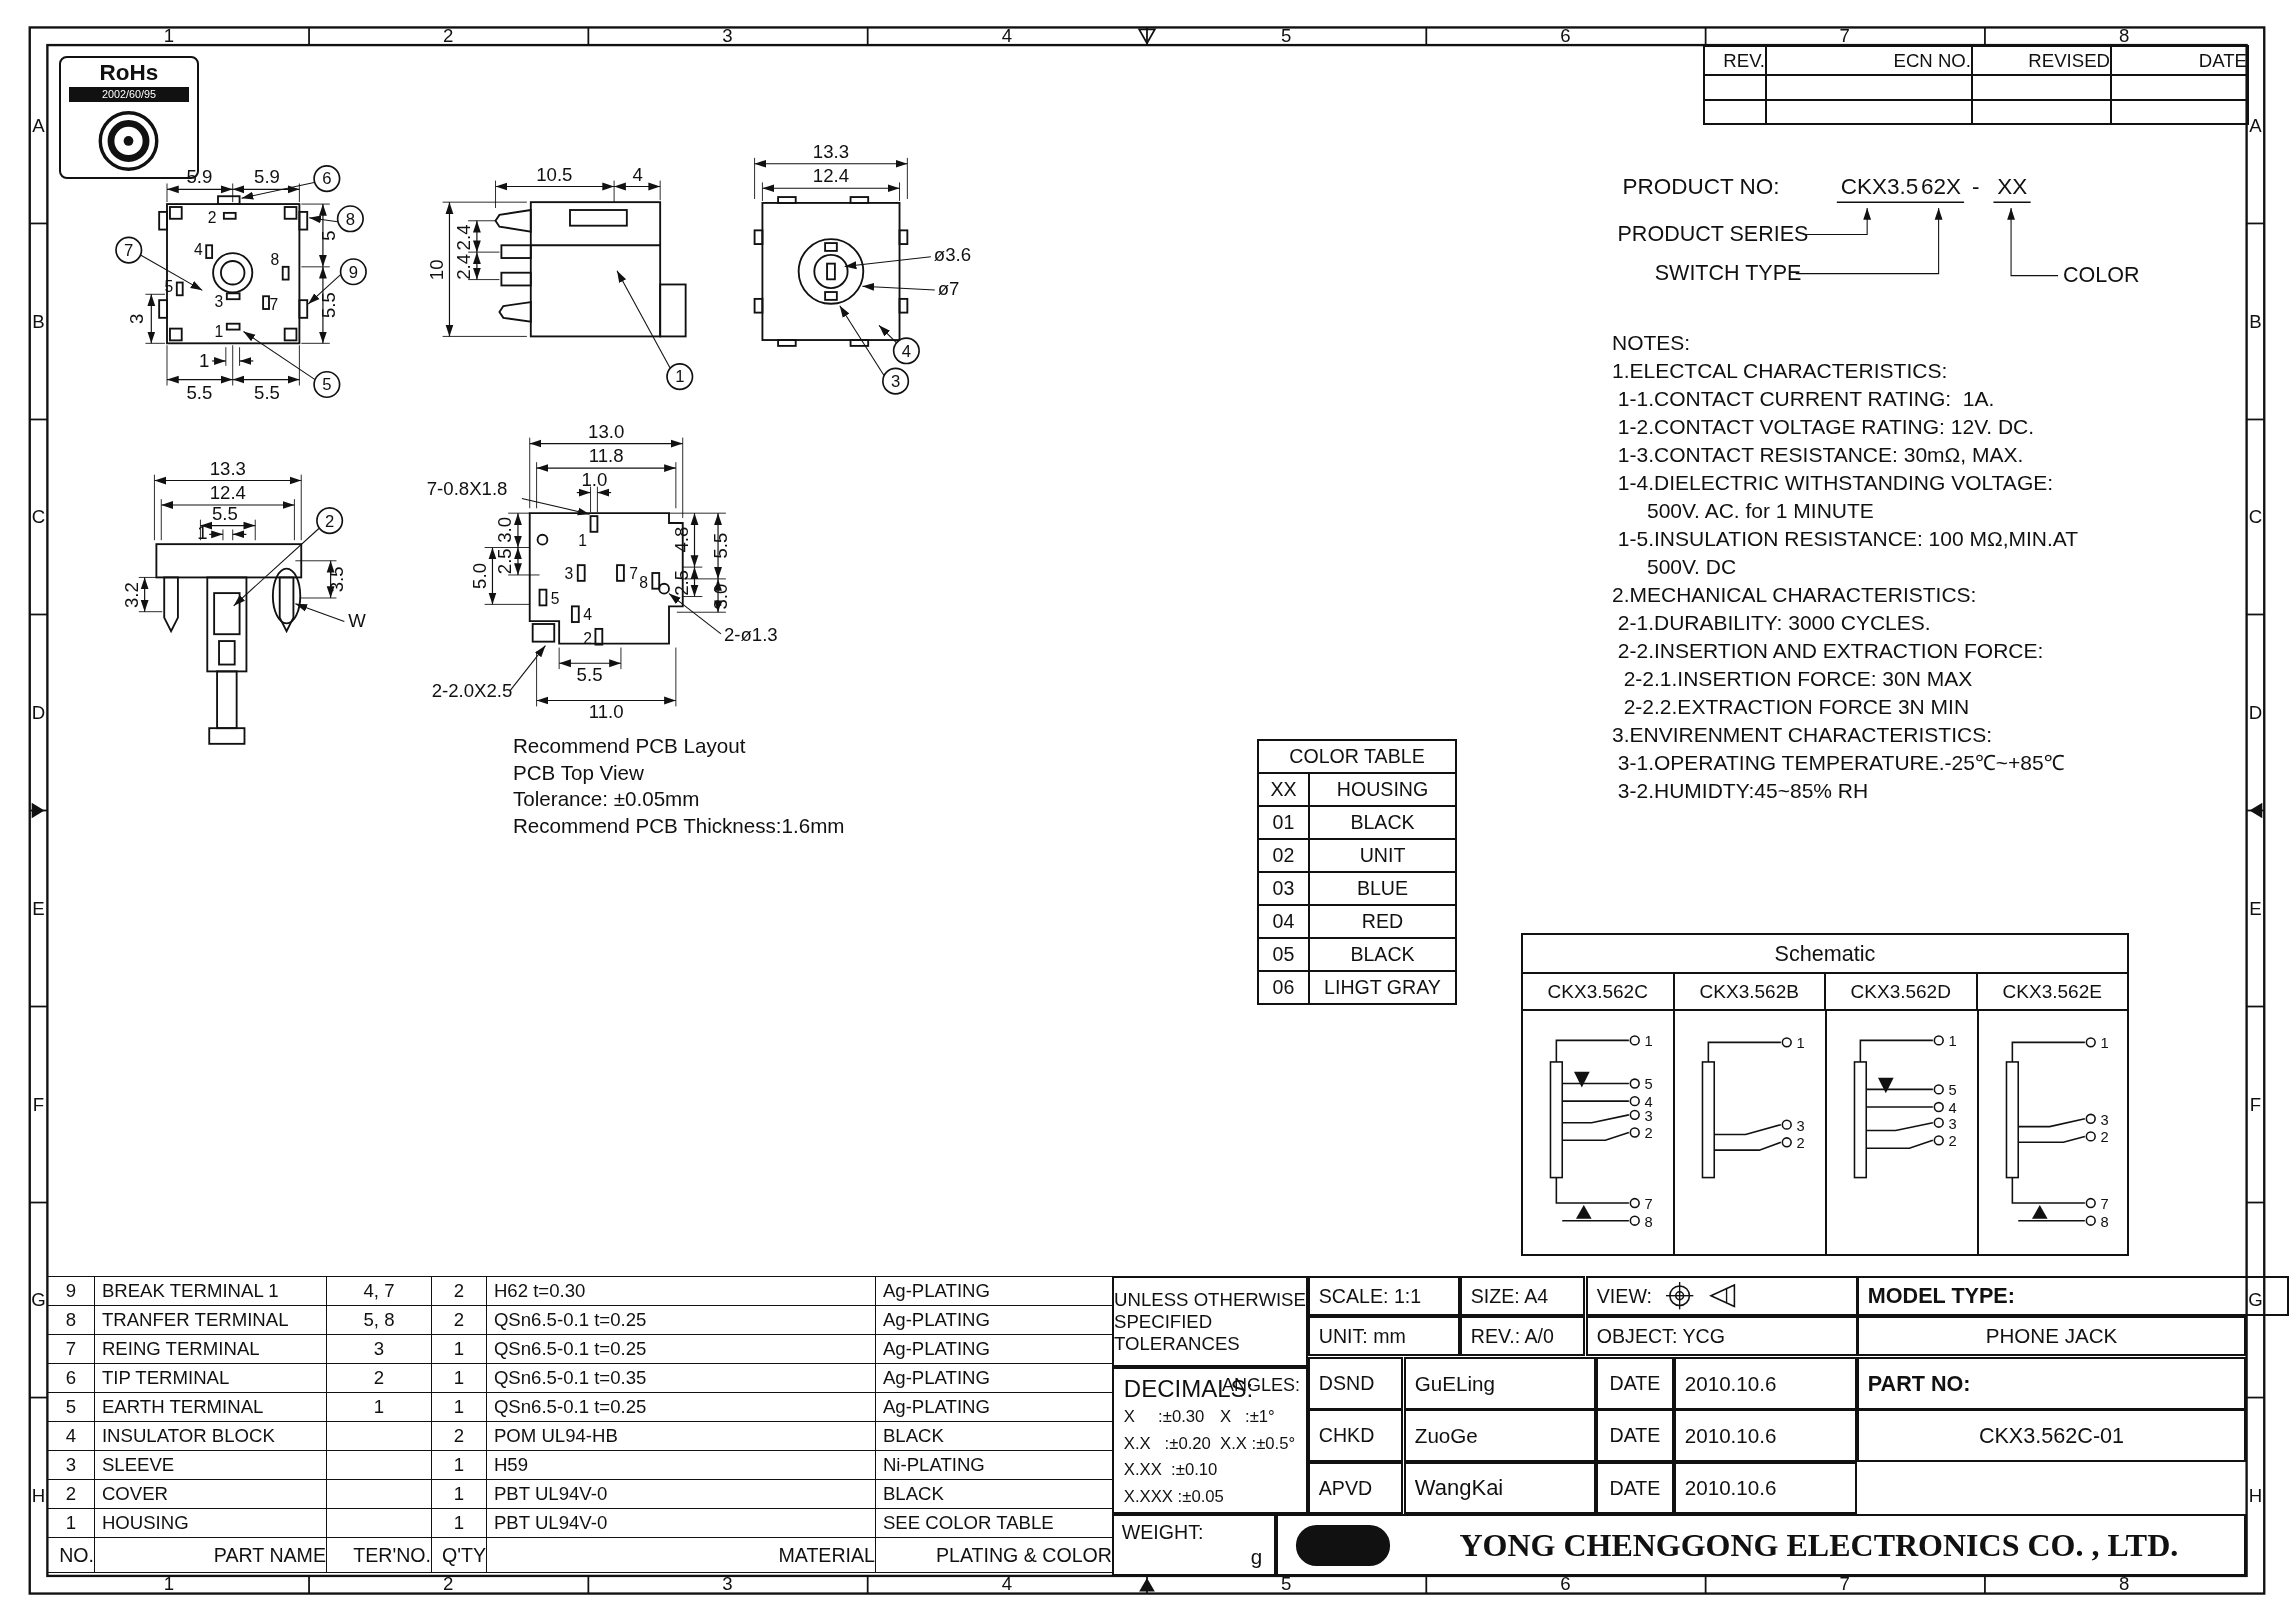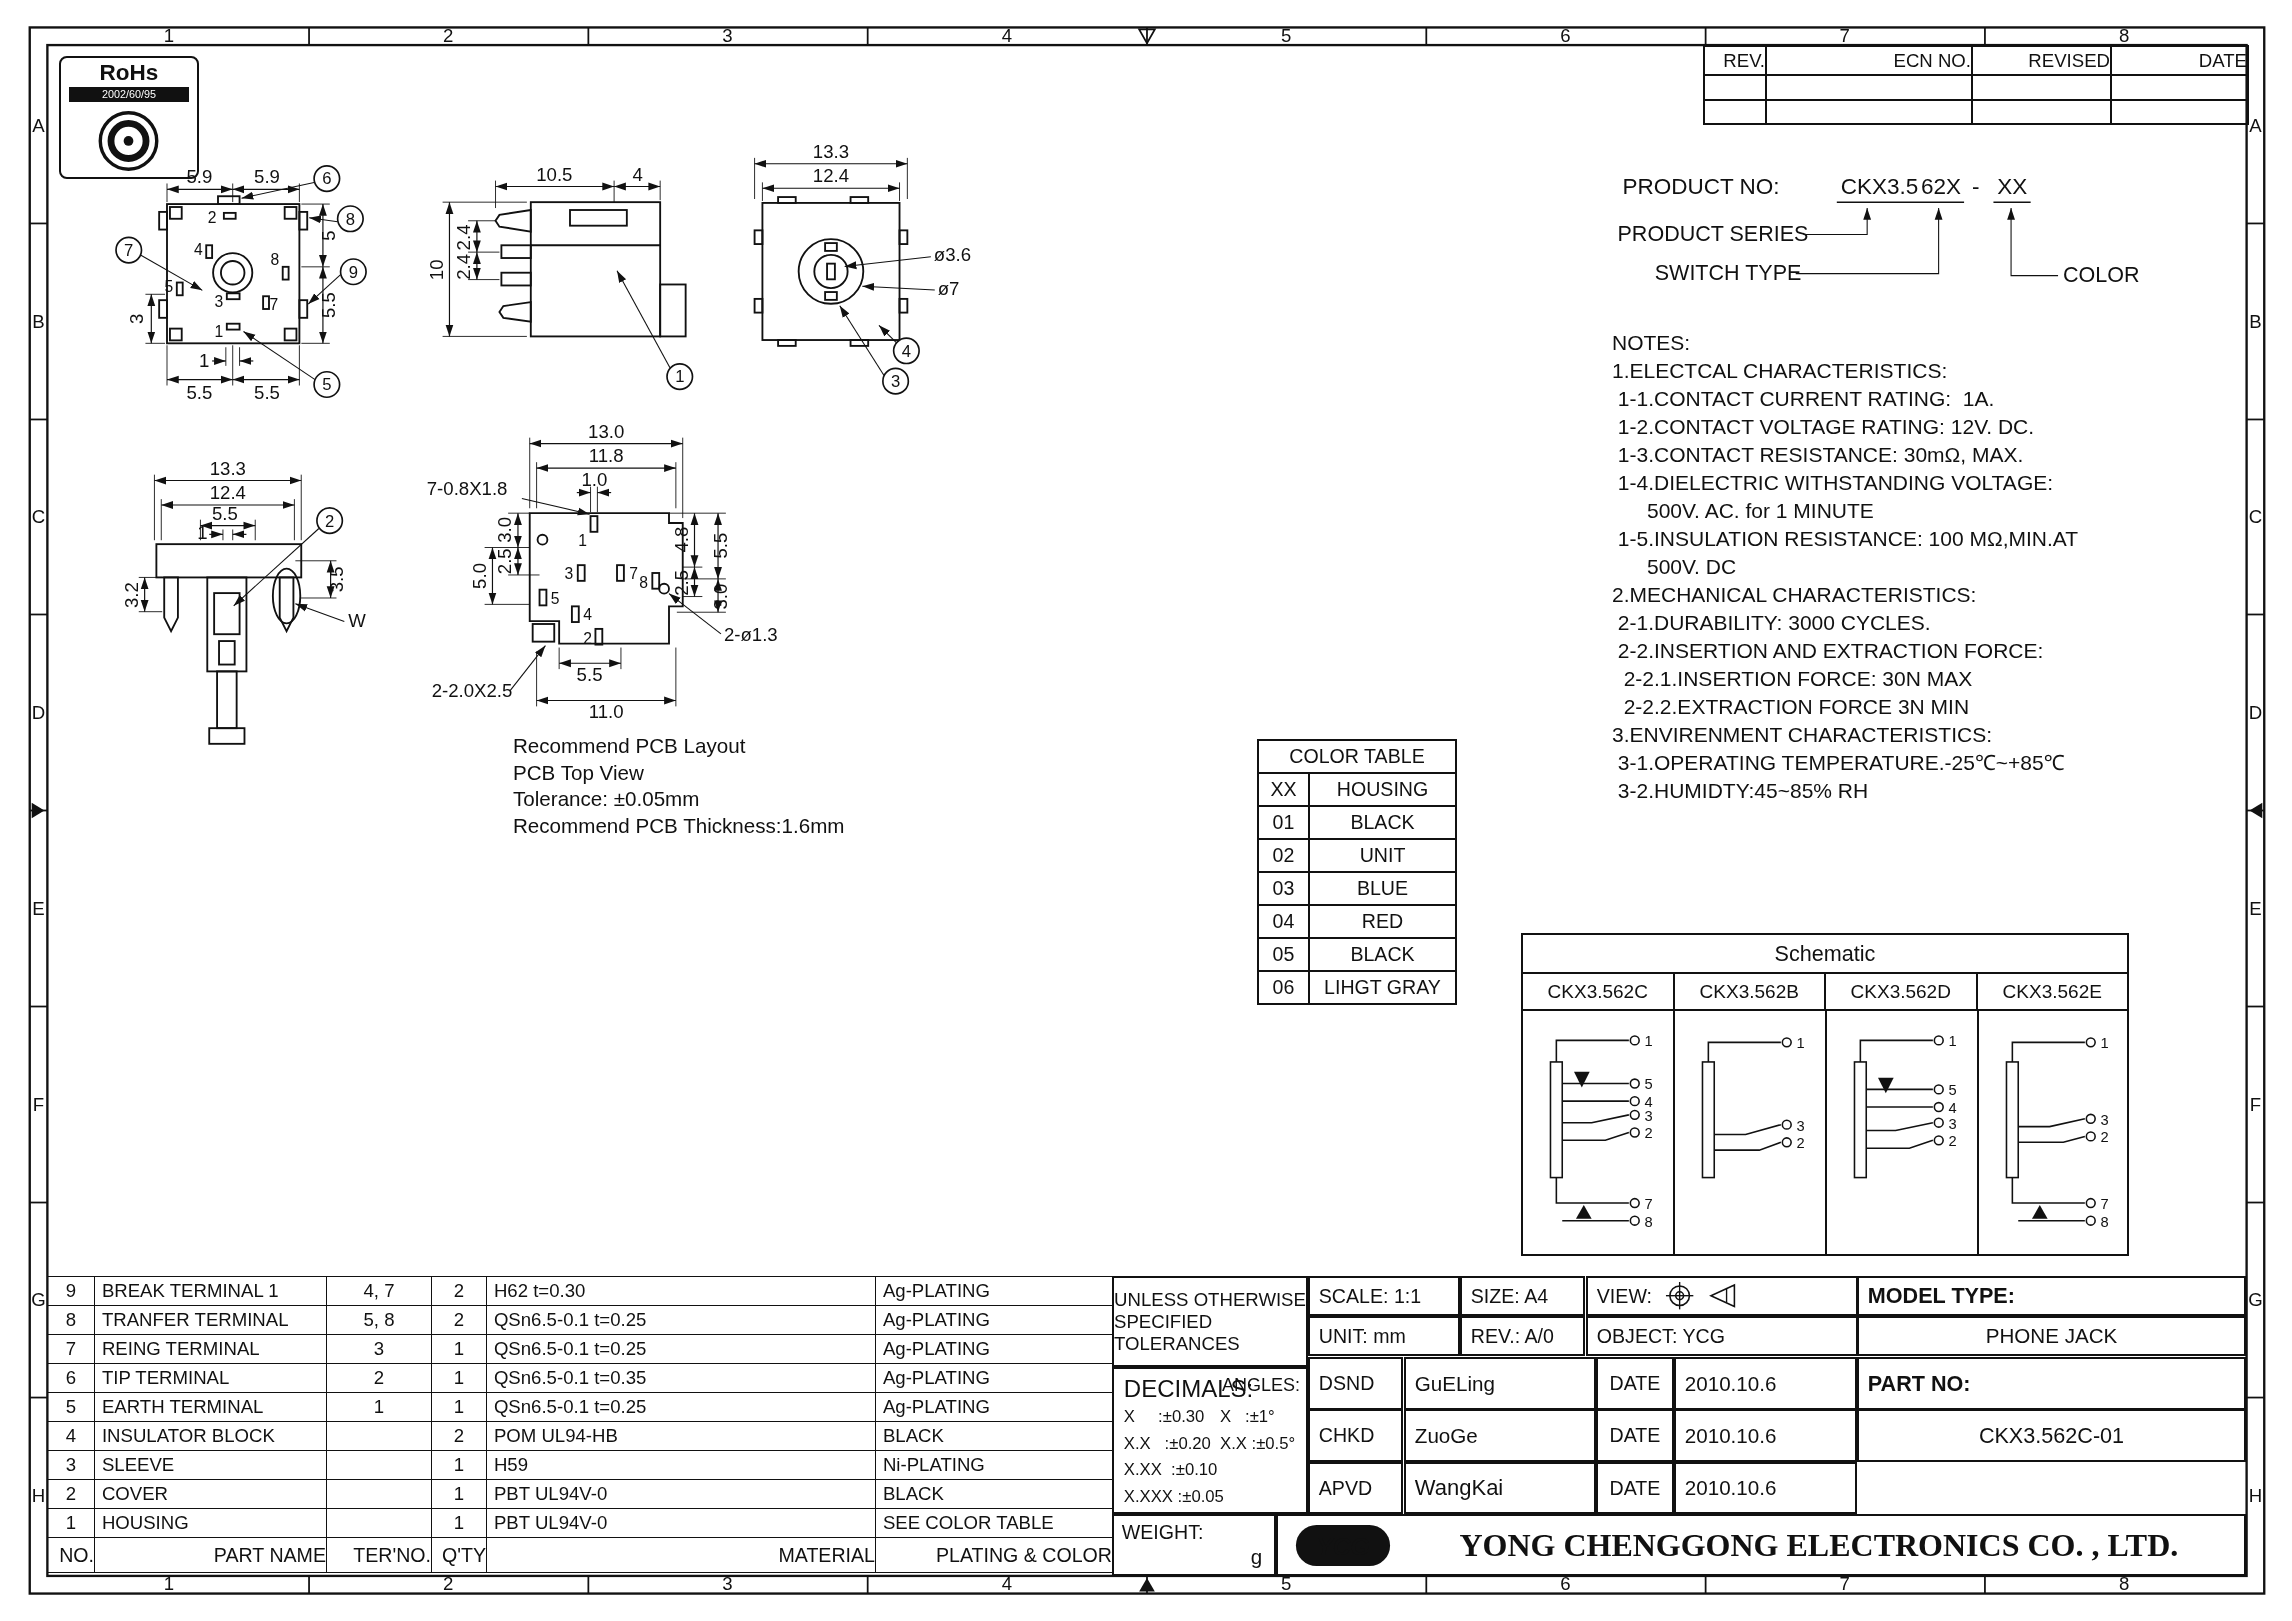--- a/index.html
+++ b/index.html
@@ -761,21 +761,21 @@
       <circle cx="16" cy="14" r="4" fill="none" stroke="#111" stroke-width="1.6"></circle>
       <line x1="2" y1="14" x2="30" y2="14" stroke="#111" stroke-width="1.4"></line>
       <line x1="16" y1="0" x2="16" y2="28" stroke="#111" stroke-width="1.4"></line>
       <polygon points="72,3 48,14 72,25" fill="none" stroke="#111" stroke-width="1.6"></polygon>
       <line x1="64" y1="7" x2="64" y2="21" stroke="#111" stroke-width="1.4"></line>
     </svg>
   </div>
   <div class="cell" style="left:1308px;top:1316px;width:152px;height:40px">UNIT:  mm</div>
   <div class="cell" style="left:1460px;top:1316px;width:125px;height:40px">REV.:  A/0</div>
   <div class="cell" style="left:1586px;top:1316px;width:272px;height:40px">OBJECT: YCG</div>
-  <div class="cell" style="left:1857px;top:1276px;width:389px;height:40px;font-weight:bold;font-size:21.6px">MODEL TYPE:</div>
+  <div class="cell" style="left:1857px;top:1276px;width:432px;height:40px;font-weight:bold;font-size:21.6px">MODEL TYPE:</div>
   <div class="cell ctr" style="left:1857px;top:1316px;width:389px;height:40px;font-size:20.6px">PHONE JACK</div>
 
   <div class="cell" style="left:1308px;top:1357px;width:95px;height:53px">DSND</div>
   <div class="cell" style="left:1404px;top:1357px;width:192px;height:53px;font-size:20.6px">GuELing</div>
   <div class="cell ctr" style="left:1596px;top:1357px;width:78px;height:53px">DATE</div>
   <div class="cell" style="left:1674px;top:1357px;width:183px;height:53px;font-size:20.6px">2010.10.6</div>
   <div class="cell" style="left:1308px;top:1409px;width:95px;height:53px">CHKD</div>
   <div class="cell" style="left:1404px;top:1409px;width:192px;height:53px;font-size:20.6px">ZuoGe</div>
   <div class="cell ctr" style="left:1596px;top:1409px;width:78px;height:53px">DATE</div>
   <div class="cell" style="left:1674px;top:1409px;width:183px;height:53px;font-size:20.6px">2010.10.6</div>

